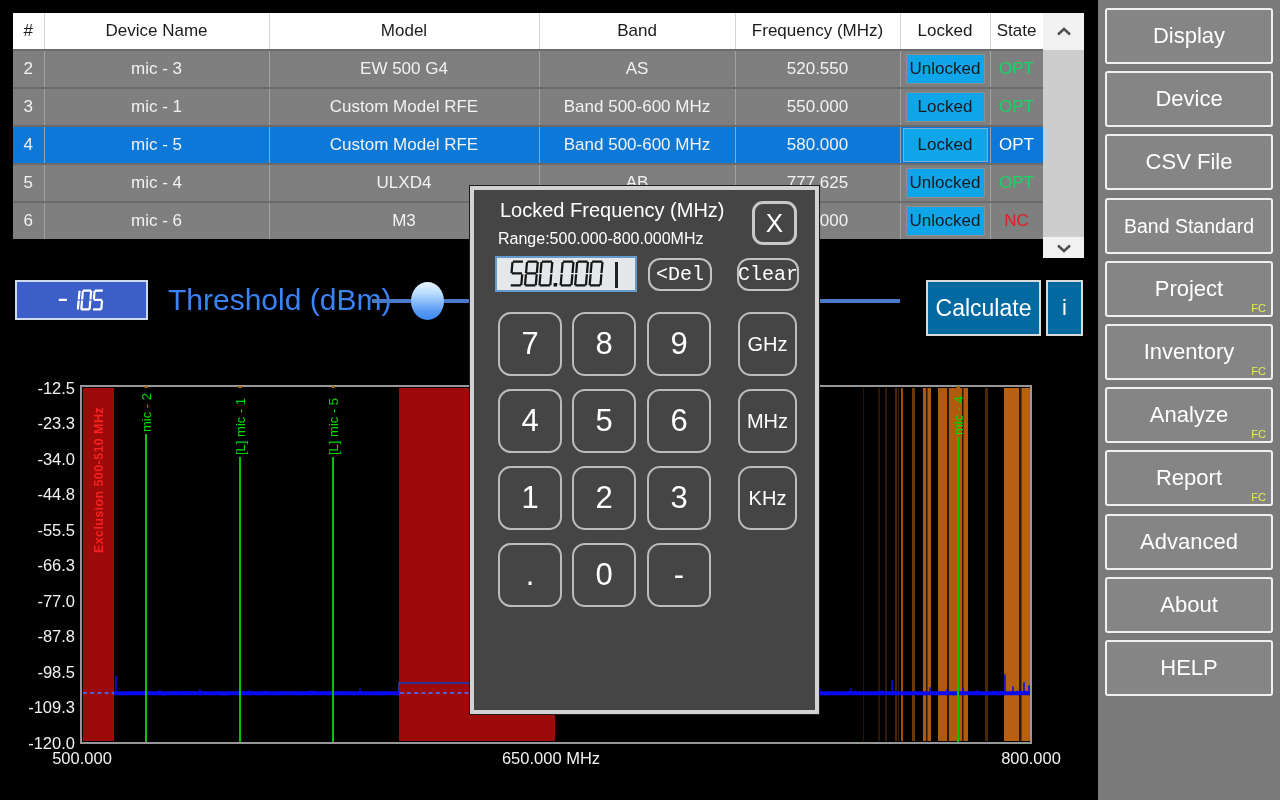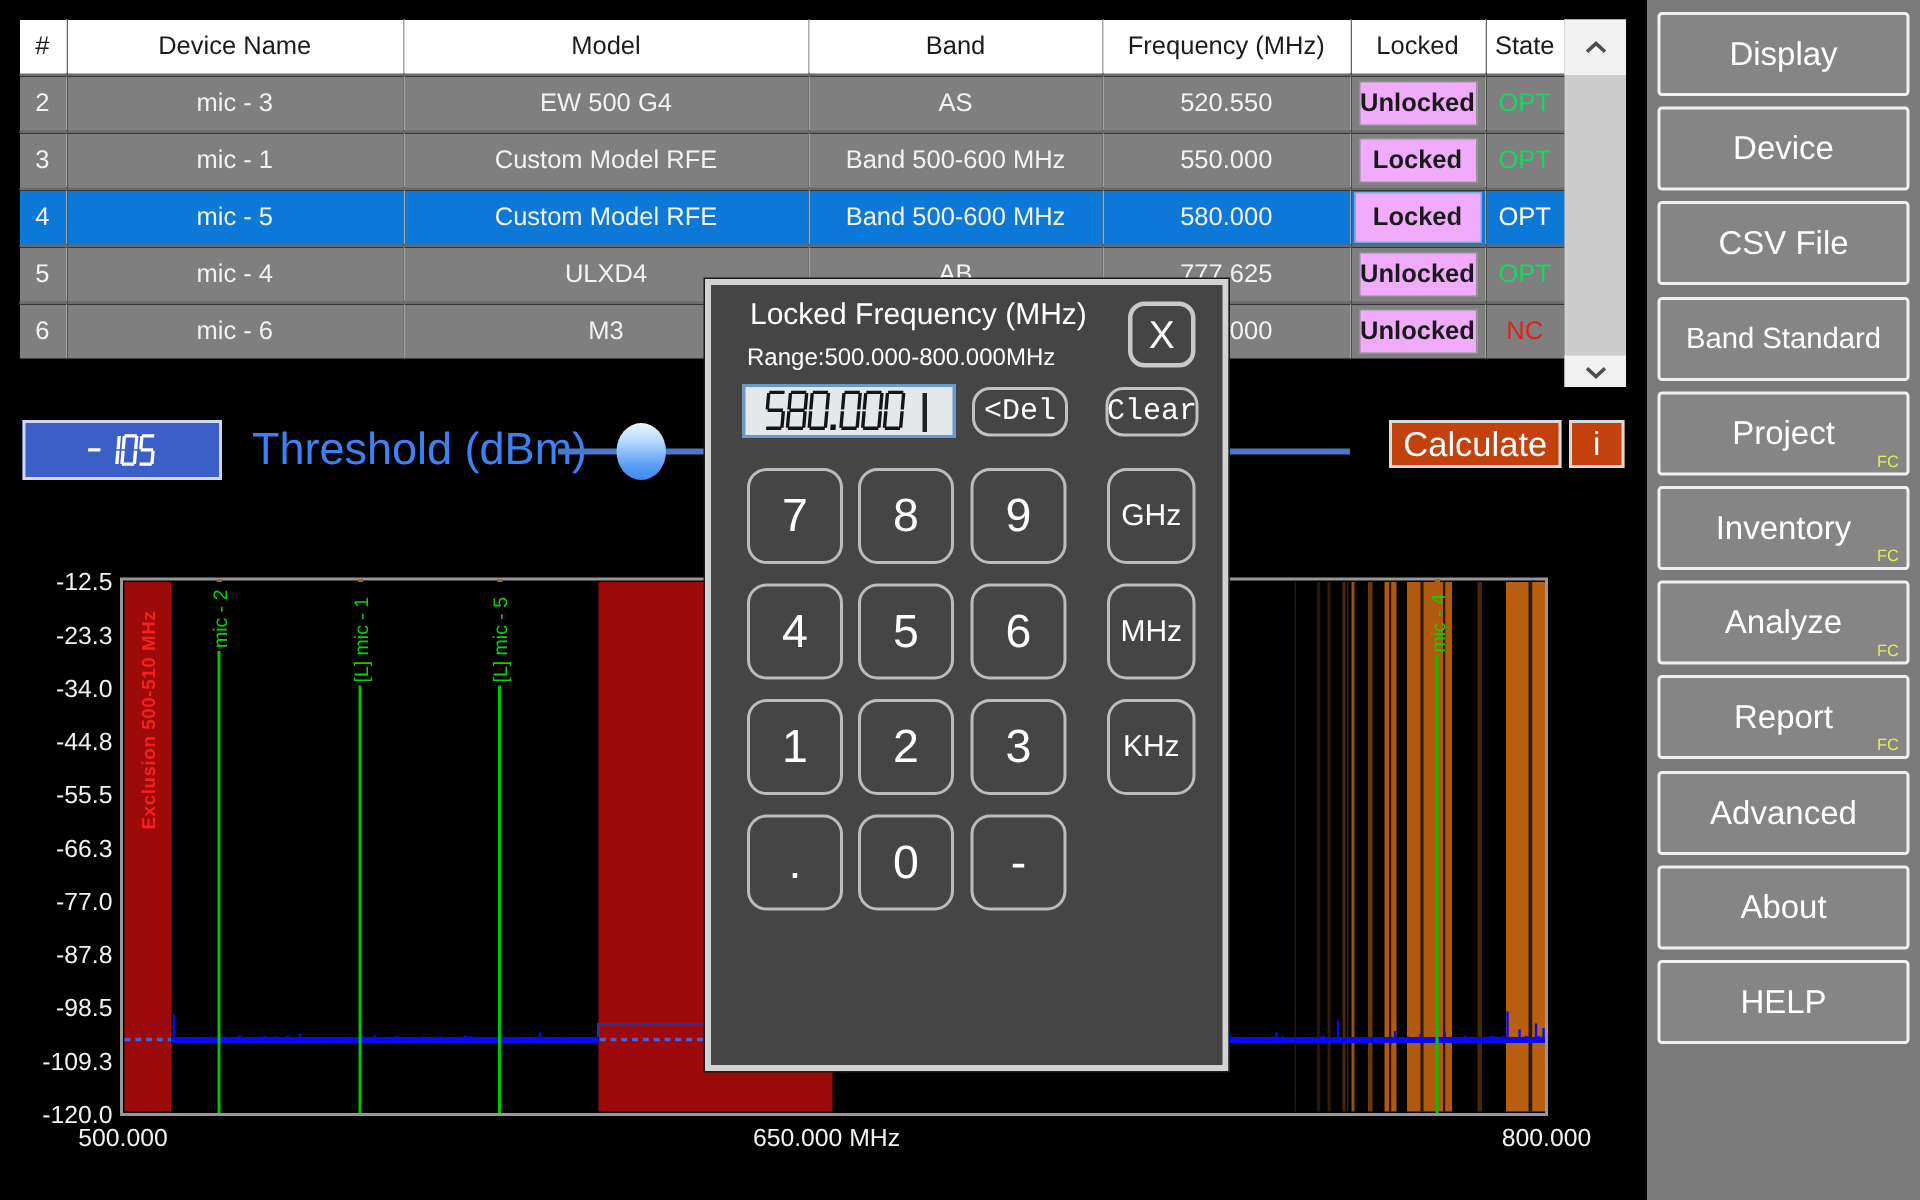--- a/index.html
+++ b/index.html
@@ -1,31 +1,31 @@
 <!DOCTYPE html>
 <html><head><meta charset="utf-8"><style>
 * { margin:0; padding:0; box-sizing:border-box; }
 body { width:1280px; height:800px; background:#000; font-family:"Liberation Sans", sans-serif; position:relative; overflow:hidden; }
 #tbl { position:absolute; left:13px; top:13px; border-collapse:collapse; table-layout:fixed; }
 #tbl td { text-align:center; vertical-align:middle; font-size:17px; color:#f2f2f2;
   border-right:1px solid #a2a2a2; border-top:2px solid #6b6b6b; height:37.4px; overflow:hidden; white-space:nowrap; }
 #tbl tr.hdr td { background:#fff; color:#1b1b1b; border-right:1px solid #d2d2d2; border-top:none; height:37px; }
 #tbl td.fqh { background:#cfe4f6;margin-top:32px; }
-.lockbtn { background:#f0abfc; border:1px solid #8f8f8f; color:#1a1a1a; height:30px; margin:3px 5px;
-  display:flex; align-items:center; justify-content:center; font-size:17px;font-weight:bold; }
+.lockbtn { background:#0ea5e9; border:1px solid #8f8f8f; color:#1a1a1a; height:30px; margin:3px 5px;
+  display:flex; align-items:center; justify-content:center; font-size:17px; }
 .lockbtn.sel { border:1px solid #7badd6; margin:1px 2px; height:34px; }
 #sbar { position:absolute; left:1043px; top:13px; width:41px; height:245px; background:#cdcdcd; }
 #sbar .cap { position:absolute; left:0; width:41px; background:#f1f1f1; display:flex; align-items:center; justify-content:center; }
 #thbox { position:absolute; left:15px; top:280px; width:133px; height:40px; background:#3b5ec7;
   border:2px solid #cfd8f0; display:flex; align-items:center; justify-content:center; }
 #thlabel { position:absolute; left:168px; top:280px; height:40px; display:flex; align-items:center; color:#3b82f6; font-size:30px; }
 #sline { position:absolute; left:372px; top:299px; width:528px; height:4px; background:#4a79c9; }
 #sthumb { position:absolute; left:411px; top:282px; width:33px; height:38px; border-radius:50%;
   background:linear-gradient(to bottom, #e9f5ff 0%, #b9dcff 30%, #5a9cf5 75%, #3d8bf0 100%); }
-.gbtn { position:absolute; top:280px; height:32px; background:#c2410c; border:2px solid #dadada;
+.gbtn { position:absolute; top:280px; height:56px; background:#0369a1; border:2px solid #dadada;
   color:#fff; display:flex; align-items:center; justify-content:center; }
 #side { position:absolute; left:1098px; top:0; width:182px; height:800px; background:#7a7a7a; }
 .sbtn { position:absolute; left:7px; width:168px; height:56px; background:#858585; border:2px solid #f0f0f0;
   border-radius:3px; color:#fff; display:flex; align-items:center; justify-content:center; }
 .fc { position:absolute; right:5px; bottom:1px; color:#e4ee4f; font-size:11px; }
 #pop { position:absolute; left:470px; top:186px; width:349px; height:528px; background:#454545;
   border:4px solid #d2d2d2; outline:1px solid #1d1d1d; z-index:10; }
 #pop .title { position:absolute; left:26px; top:9px; color:#fff; font-size:20px; }
 #pop .range { position:absolute; left:24px; top:40px; color:#fff; font-size:16px; }
 #xbtn { position:absolute; left:278px; top:11px; width:45px; height:44px; border:3px solid #c9c9c9;

